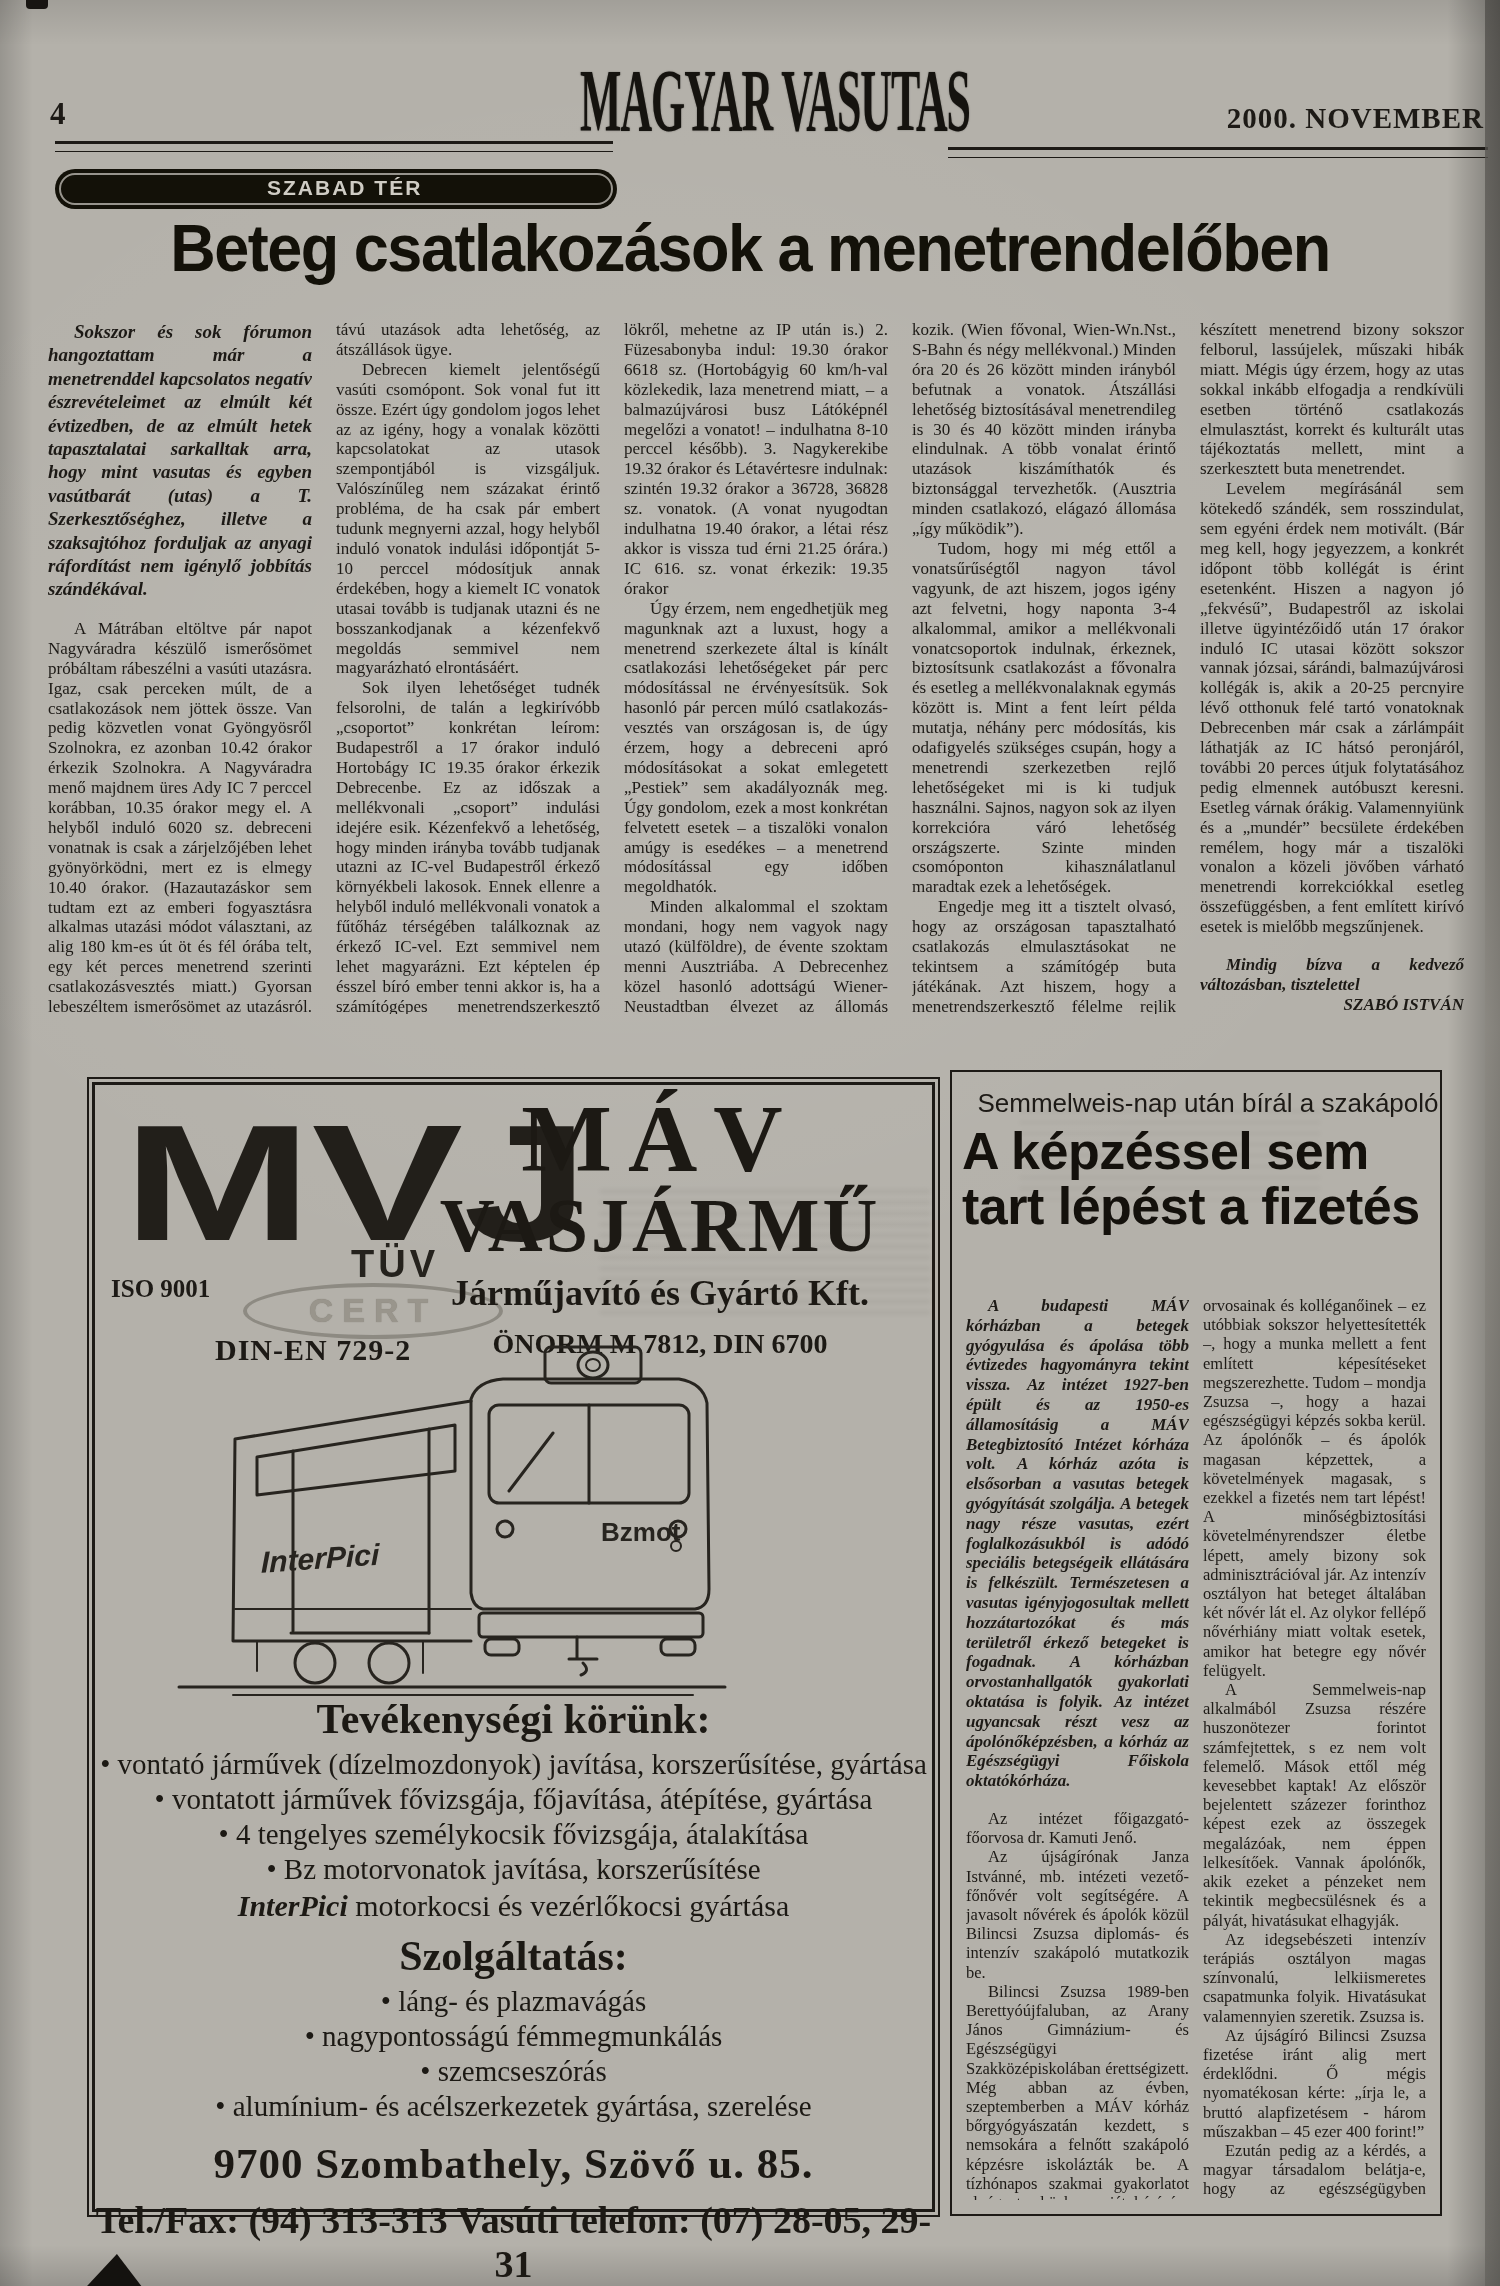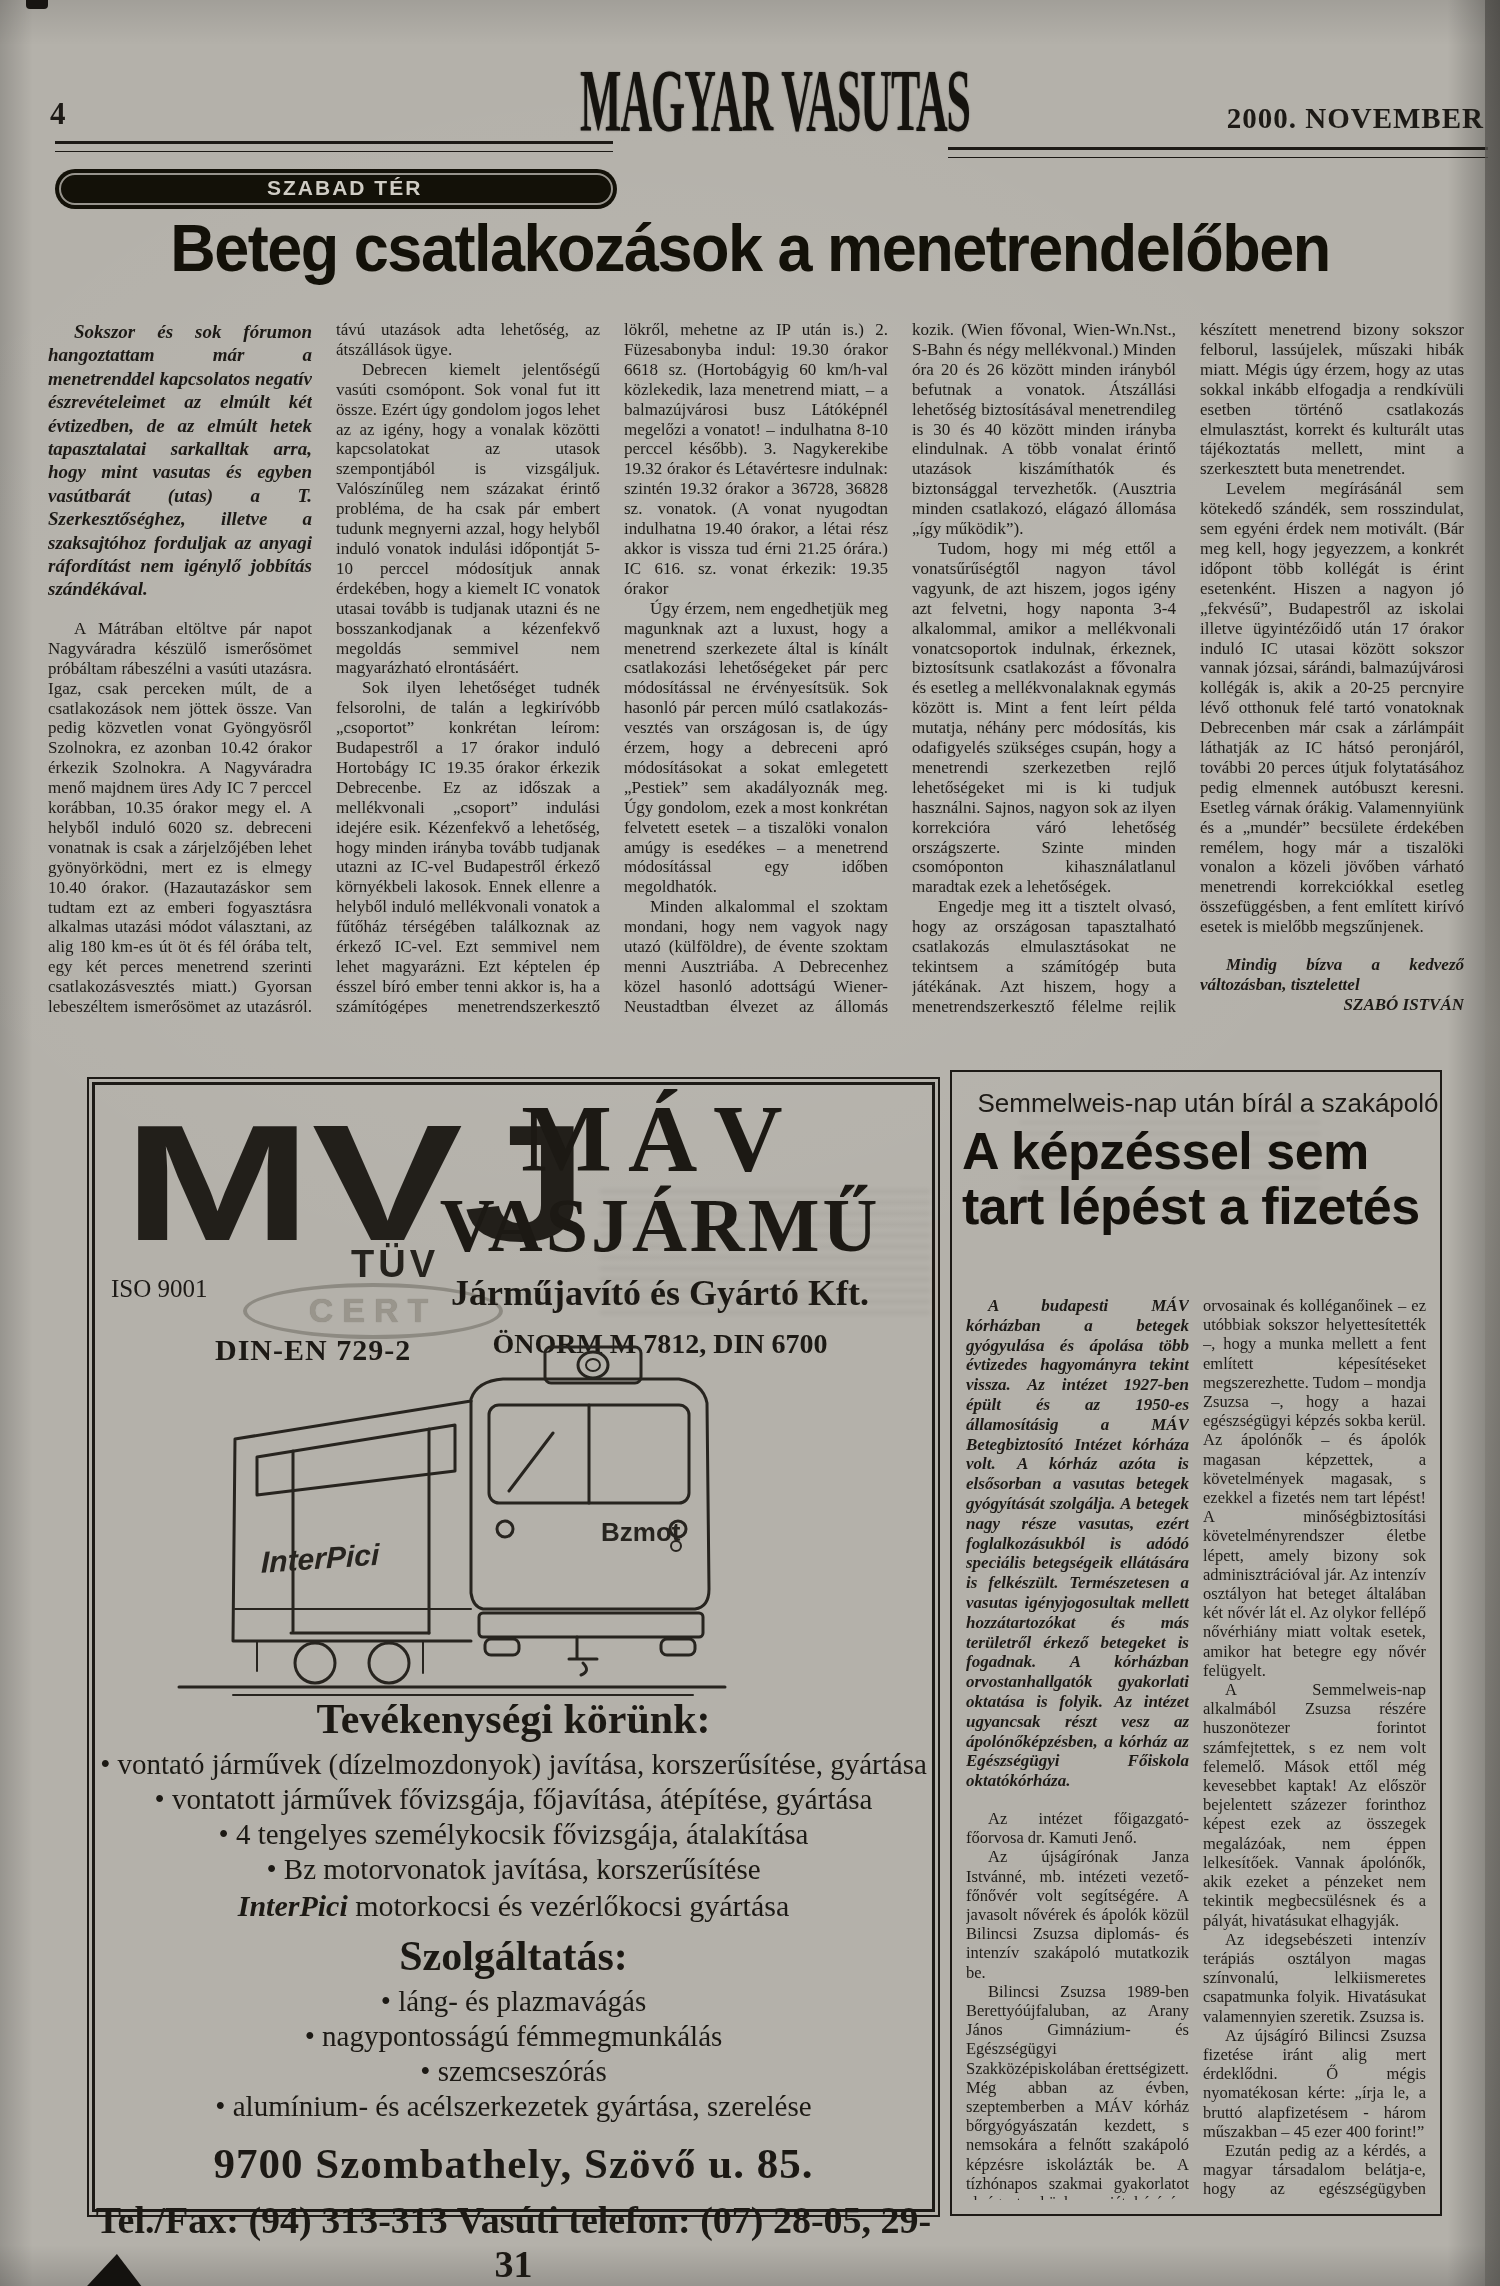--- a/index.html
+++ b/index.html
@@ -52,21 +52,21 @@
   
   .ad-box{position:absolute;left:92px;top:1082px;width:837px;height:1124px;
     border:3px solid #1d1a16;outline:2px solid #1d1a16;outline-offset:3px;}
   .mvj{position:absolute;left:26px;top:24px;width:472px;height:152px;}
   .tuv{position:absolute;left:256px;top:158px;font-family:"Liberation Sans",sans-serif;
     font-weight:bold;font-size:38px;letter-spacing:4px;color:#25221d;}
   .cert-oval{position:absolute;left:148px;top:198px;width:252px;height:48px;border:4px solid #8d8a82;
     border-radius:50%;text-align:center;line-height:46px;font-family:"Liberation Sans",sans-serif;
     font-weight:bold;font-size:34px;letter-spacing:9px;color:#99958c;
     text-shadow:0 0 1px #7c7970;}
-  .iso{position:absolute;left:16px;top:190px;font-weight:normal;font-size:25px;}
+  .iso{position:absolute;left:16px;top:190px;font-weight:bold;font-size:25px;}
   .din{position:absolute;left:120px;top:248px;font-weight:bold;font-size:30px;letter-spacing:1px;}
   .ad-head-right{position:absolute;left:300px;top:8px;width:530px;text-align:center;color:#1c1914;}
   .ad-mav{font-weight:bold;font-size:96px;line-height:92px;letter-spacing:16px;}
   .ad-vasjarmu{font-weight:bold;font-size:76px;line-height:80px;letter-spacing:3px;}
   .ad-sub{font-weight:bold;font-size:36px;line-height:48px;margin-top:4px;}
   .ad-norms{font-weight:bold;font-size:28px;line-height:34px;margin-top:10px;}
   .train{position:absolute;left:78px;top:256px;width:558px;height:362px;}
   .ad-lists{position:absolute;left:0;top:612px;width:100%;text-align:center;color:#1c1914;}
   .ad-sec-title{font-weight:bold;font-size:42px;line-height:44px;margin:0 0 6px 0;}
   .ad-bullet{font-size:29px;line-height:35px;}

